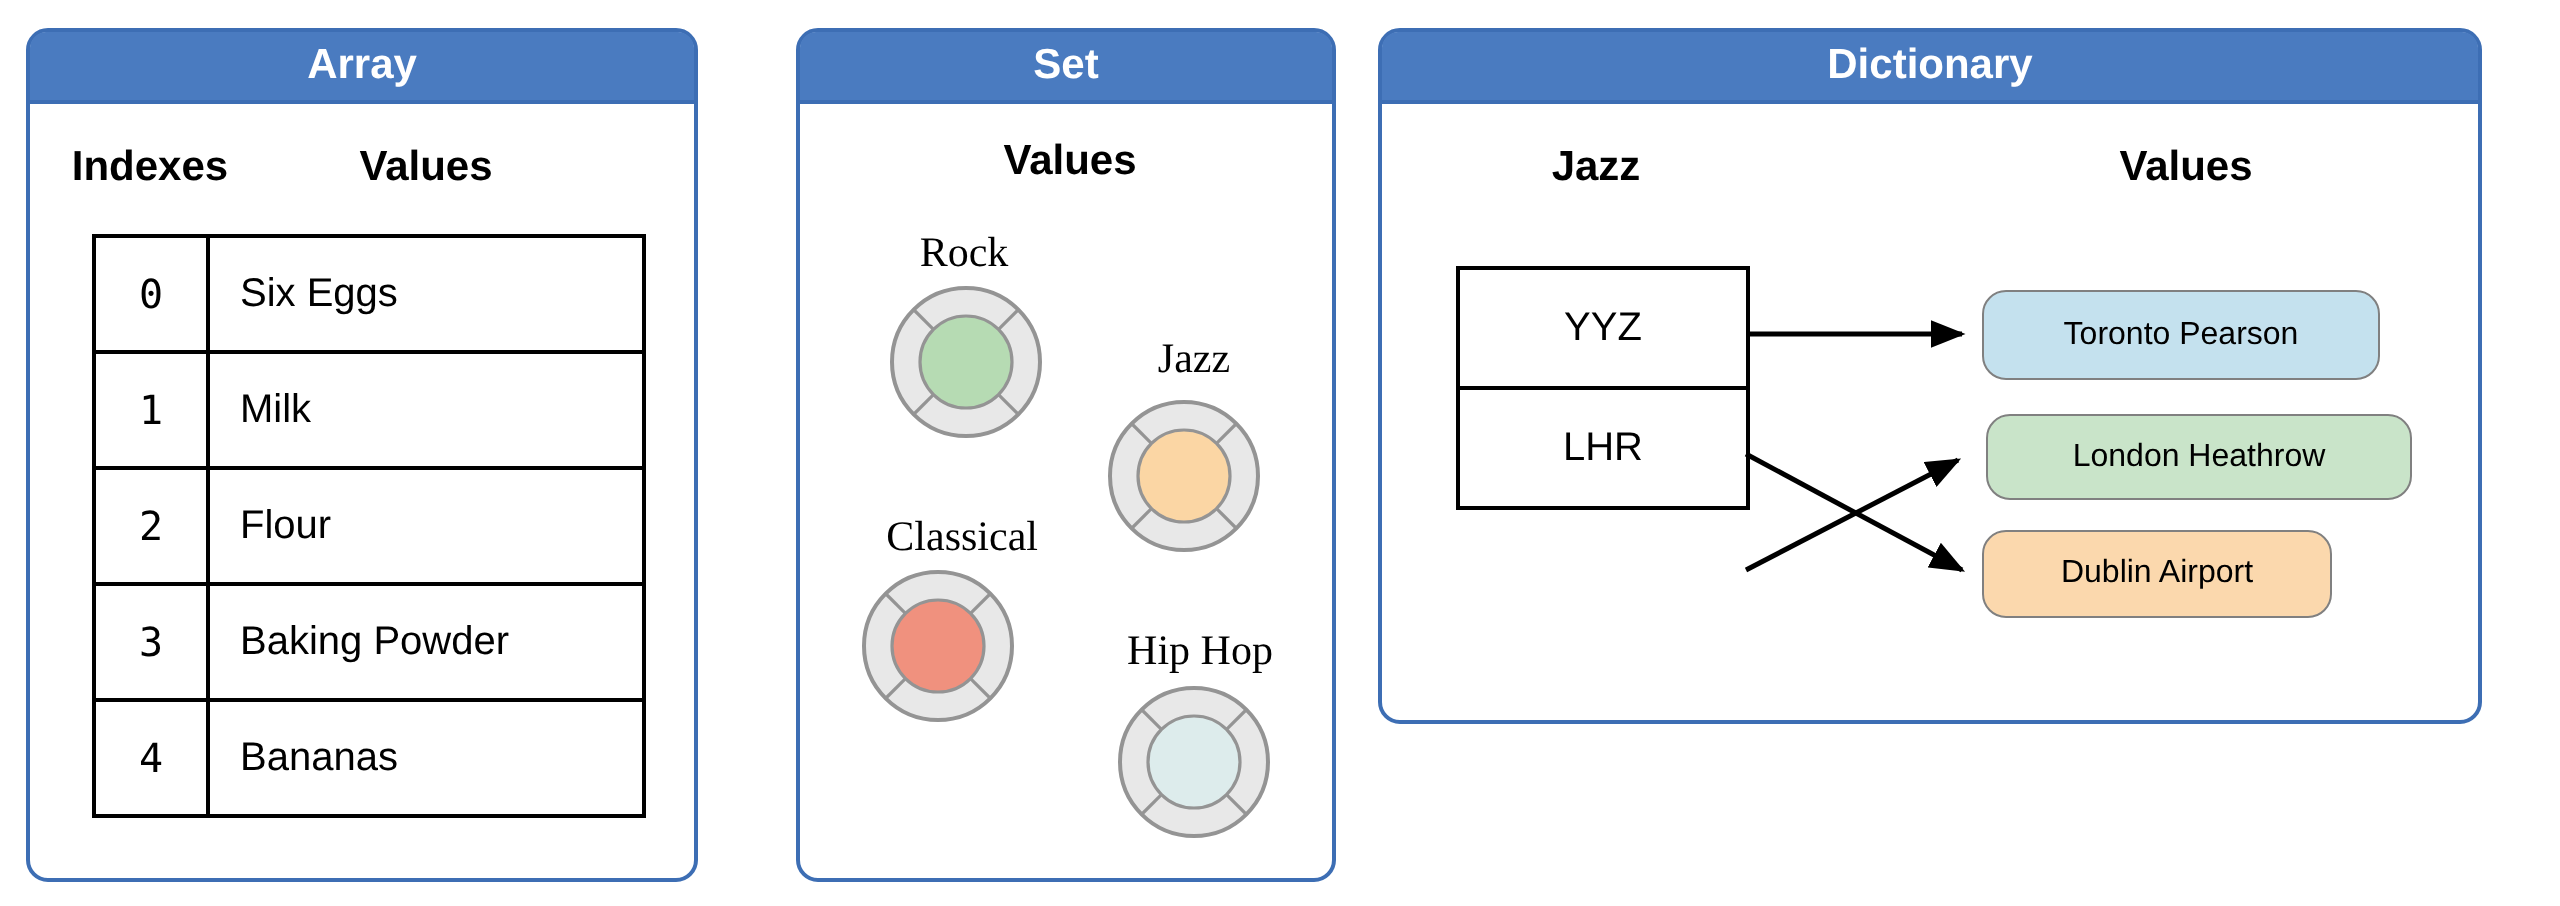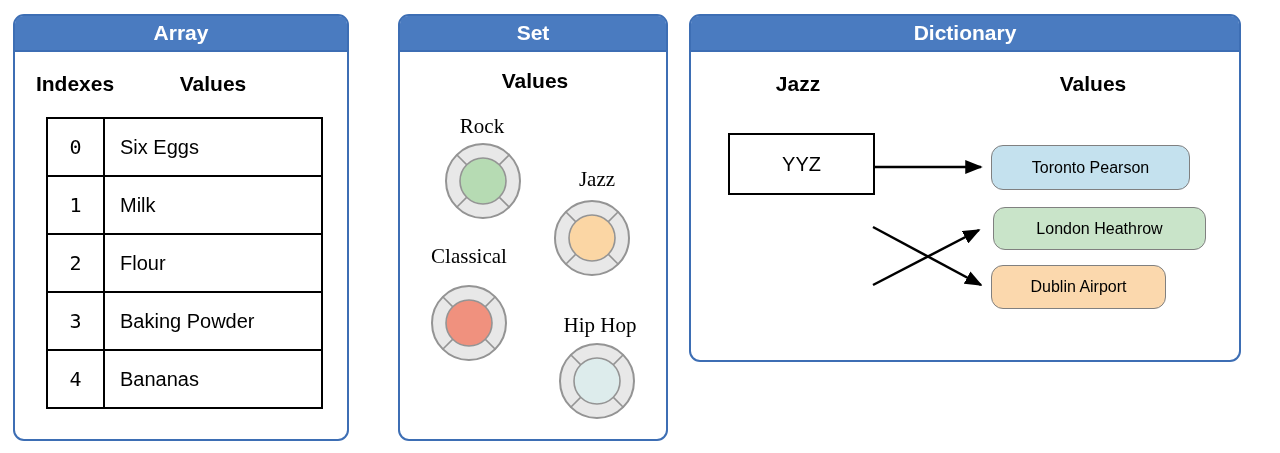--- a/index.html
+++ b/index.html
@@ -95,21 +95,21 @@
         <g stroke="#949494" stroke-width="1.6">
           <line x1="55.9" y1="24.1" x2="66.5" y2="13.5"></line>
             <line x1="24.1" y1="24.1" x2="13.5" y2="13.5"></line>
           <line x1="24.1" y1="55.9" x2="13.5" y2="66.5"></line>
             <line x1="55.9" y1="55.9" x2="66.5" y2="66.5"></line>
         </g>
         <circle cx="40" cy="40" r="23" stroke="#949494" stroke-width="1.6" fill="#fbd6a4"></circle>
       </svg>
     </div>
 
-    <div class="genre-label" style="left:19px;top:228px;width:100px;">Classical</div>
+    <div class="genre-label" style="left:19px;top:240px;width:100px;text-align:right;">Classical</div>
     <div class="badge" style="left:29px;top:267px;">
       <svg width="80" height="80" viewBox="0 0 80 80">
         <circle cx="40" cy="40" r="37" fill="#e8e8e8" stroke="#949494" stroke-width="2"></circle>
         <g stroke="#949494" stroke-width="1.6">
           <line x1="55.9" y1="24.1" x2="66.5" y2="13.5"></line>
             <line x1="24.1" y1="24.1" x2="13.5" y2="13.5"></line>
           <line x1="24.1" y1="55.9" x2="13.5" y2="66.5"></line>
             <line x1="55.9" y1="55.9" x2="66.5" y2="66.5"></line>
         </g>
         <circle cx="40" cy="40" r="23" stroke="#949494" stroke-width="1.6" fill="#f0917e"></circle>
@@ -135,20 +135,23 @@
     <div class="panel-header">Dictionary</div>
 
     <div class="col-header" style="left:57px;top:56px;width:100px;">Jazz</div>
     <div class="col-header" style="left:352px;top:56px;width:100px;">Values</div>
 
     <table class="keys-box">
       <tbody>
           <tr>
         <td>YYZ</td>
       </tr>
+      <tr>
+        <td>LHR</td>
+      </tr>
     </tbody>
       </table>
 
     <svg class="arrows" width="552" height="348" viewBox="0 0 552 348">
       <defs>
         <marker id="arrowhead" viewBox="0 0 10 8" refX="9" refY="4" markerWidth="7" markerHeight="5.6" orient="auto-start-reverse">
           <path d="M0,0 L10,4 L0,8 z" fill="#000"></path>
         </marker>
       </defs>
       <line x1="182" y1="151" x2="290" y2="151" stroke="#000" stroke-width="2.5" marker-end="url(#arrowhead)"></line>

